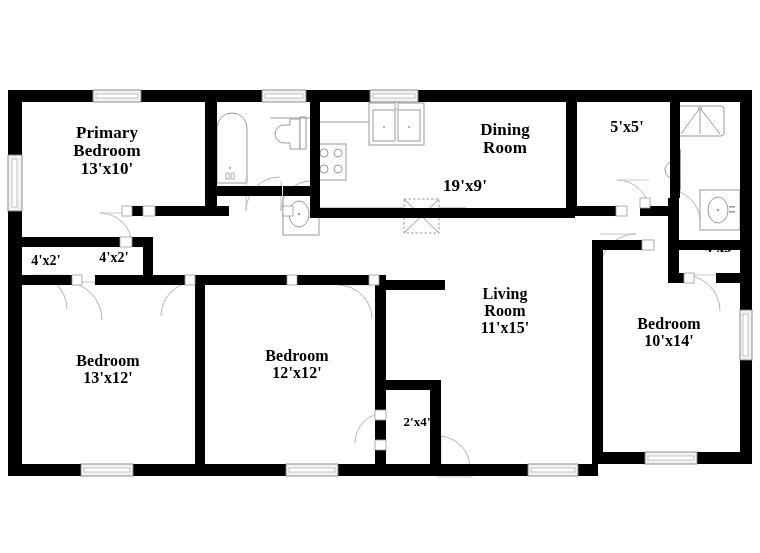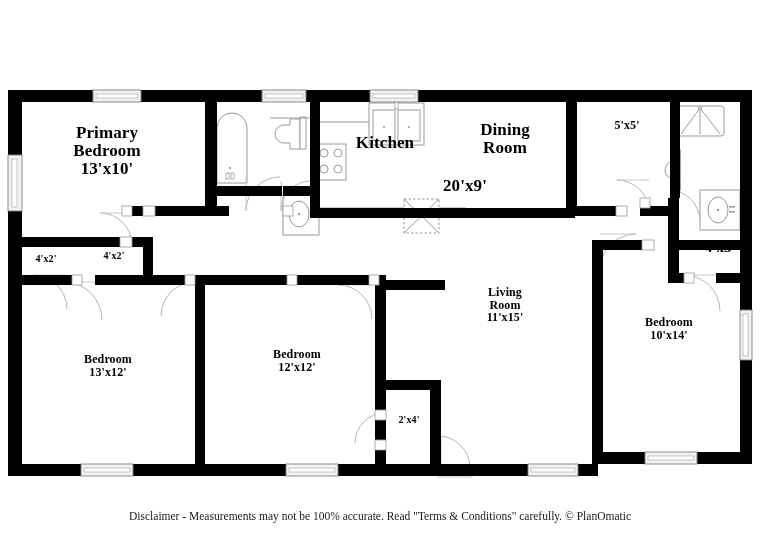--- a/index.html
+++ b/index.html
@@ -33,24 +33,24 @@
     text-align: center;
     font-family: "Liberation Serif", "DejaVu Serif", serif;
     font-weight: bold;
     color: #000000;
     line-height: 1.06;
     white-space: pre-line;
     letter-spacing: 0.1px;
     pointer-events: none;
   }
   .lbl-big   { font-size: 17px; }
-  .lbl-med   { font-size: 12px; }
+  .lbl-med   { font-size: 16px; }
   .lbl-small { font-size: 15px; text-align: right; }
-  .lbl-tiny  { font-size: 10px; }
-  .lbl-xtiny { font-size: 10px; }
+  .lbl-tiny  { font-size: 14px; }
+  .lbl-xtiny { font-size: 13px; margin-left: 8px; }
   #disclaimer {
     position: absolute;
     left: 0;
     top: 510px;
     width: 760px;
     text-align: center;
     font-family: "Liberation Serif", "DejaVu Serif", serif;
     font-size: 11.5px;
     color: #1a1a1a;
   }
@@ -334,35 +334,33 @@
   <div class="room-label lbl-tiny" style="left:22px; top:254px; width:48px;">4'x2'</div>
 
   <div class="room-label lbl-tiny" style="left:90px; top:251px; width:48px;">4'x2'</div>
 
   <div class="room-label lbl-med" style="left:44px; top:353px; width:128px;">Bedroom
 13'x12'</div>
 
   <div class="room-label lbl-med" style="left:233px; top:348px; width:128px;">Bedroom
 12'x12'</div>
 
-  <div class="room-label lbl-big" style="left:333px; top:134px; width:104px;">Kitchen</div>
 
   <div class="room-label lbl-big" style="left:457px; top:121px; width:96px;text-align:center;">Dining
 Room</div>
 
-  <div class="room-label lbl-big" style="left:420px; top:177px; width:90px;">20'x9'</div>
+  <div class="room-label lbl-big" style="left:420px; top:177px; width:90px;">19'x9'</div>
 
   <div class="room-label lbl-med" style="left:455px; top:286px; width:100px;">Living
 Room
 11'x15'</div>
 
   <div class="room-label lbl-med" style="left:607px; top:316px; width:124px;">Bedroom
 10'x14'</div>
 
   <div class="room-label lbl-med" style="left:597px; top:119px; width:60px;">5'x5'</div>
 
   <div class="room-label lbl-small" style="left:680px; top:240px; width:56px;">4'x3'</div>
 
   <div class="room-label lbl-xtiny" style="left:387px; top:415px; width:44px;">2'x4'</div>
 
-  <div id="disclaimer">Disclaimer - Measurements may not be 100% accurate. Read "Terms &amp; Conditions" carefully. © PlanOmatic</div>
 
 </div>
 
 </body></html>

